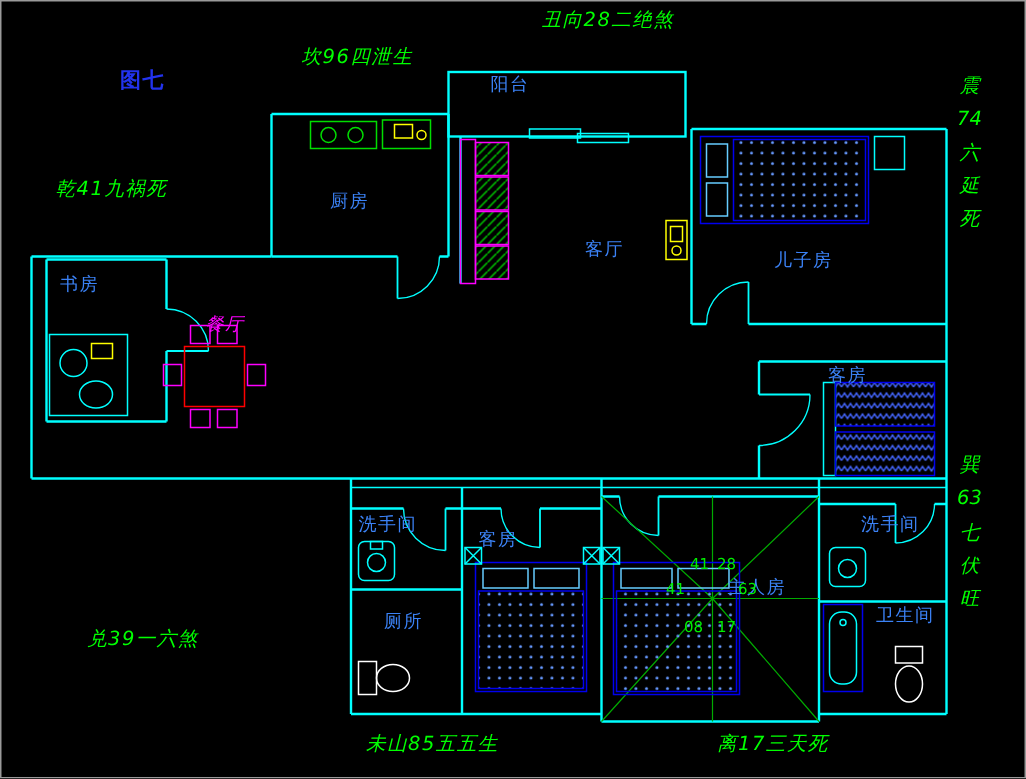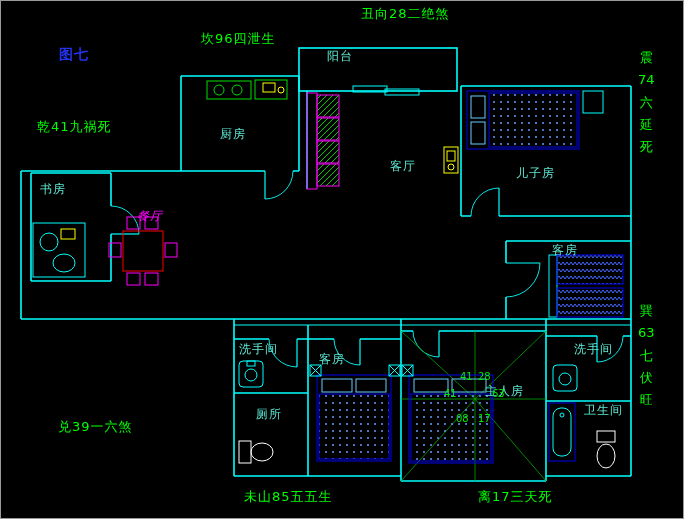--- a/index.html
+++ b/index.html
@@ -3,25 +3,25 @@
 <meta charset="utf-8">
 <style>
   html,body{margin:0;padding:0;background:#000;}
   .stage{
     position:relative;width:684px;height:519px;background:#000;
     font-family:"DejaVu Sans",sans-serif;overflow:hidden;
     border:1px solid #9a9a9a;box-sizing:border-box;
   }
   .stage svg{position:absolute;left:0;top:0;}
   .lbl{
-    position:absolute;color:#5eead4;font-size:12px;line-height:1.1;
+    position:absolute;color:#3b82f6;font-size:12px;line-height:1.1;
     white-space:nowrap;letter-spacing:1px;
   }
-  .fs{font-size:13px;color:#00ff00;}
-  .fig{color:#2233ee;font-size:14px;font-weight:bold;}
+  .fs{font-size:13px;color:#00ff00;font-style:italic;}
+  .fig{color:#2233ee;font-size:14px;font-weight:bold;margin-left:21px;}
   .magenta{color:#ff00ff;font-style:italic;}
   .num{font-size:10px;letter-spacing:0;color:#00ee00;}
   .vert{display:flex;flex-direction:column;gap:8px;text-align:center;letter-spacing:0;}
 </style>
 </head>
 <body>
 
 <div class="stage">
 
   <svg width="684" height="519" viewBox="0 0 684 519">

